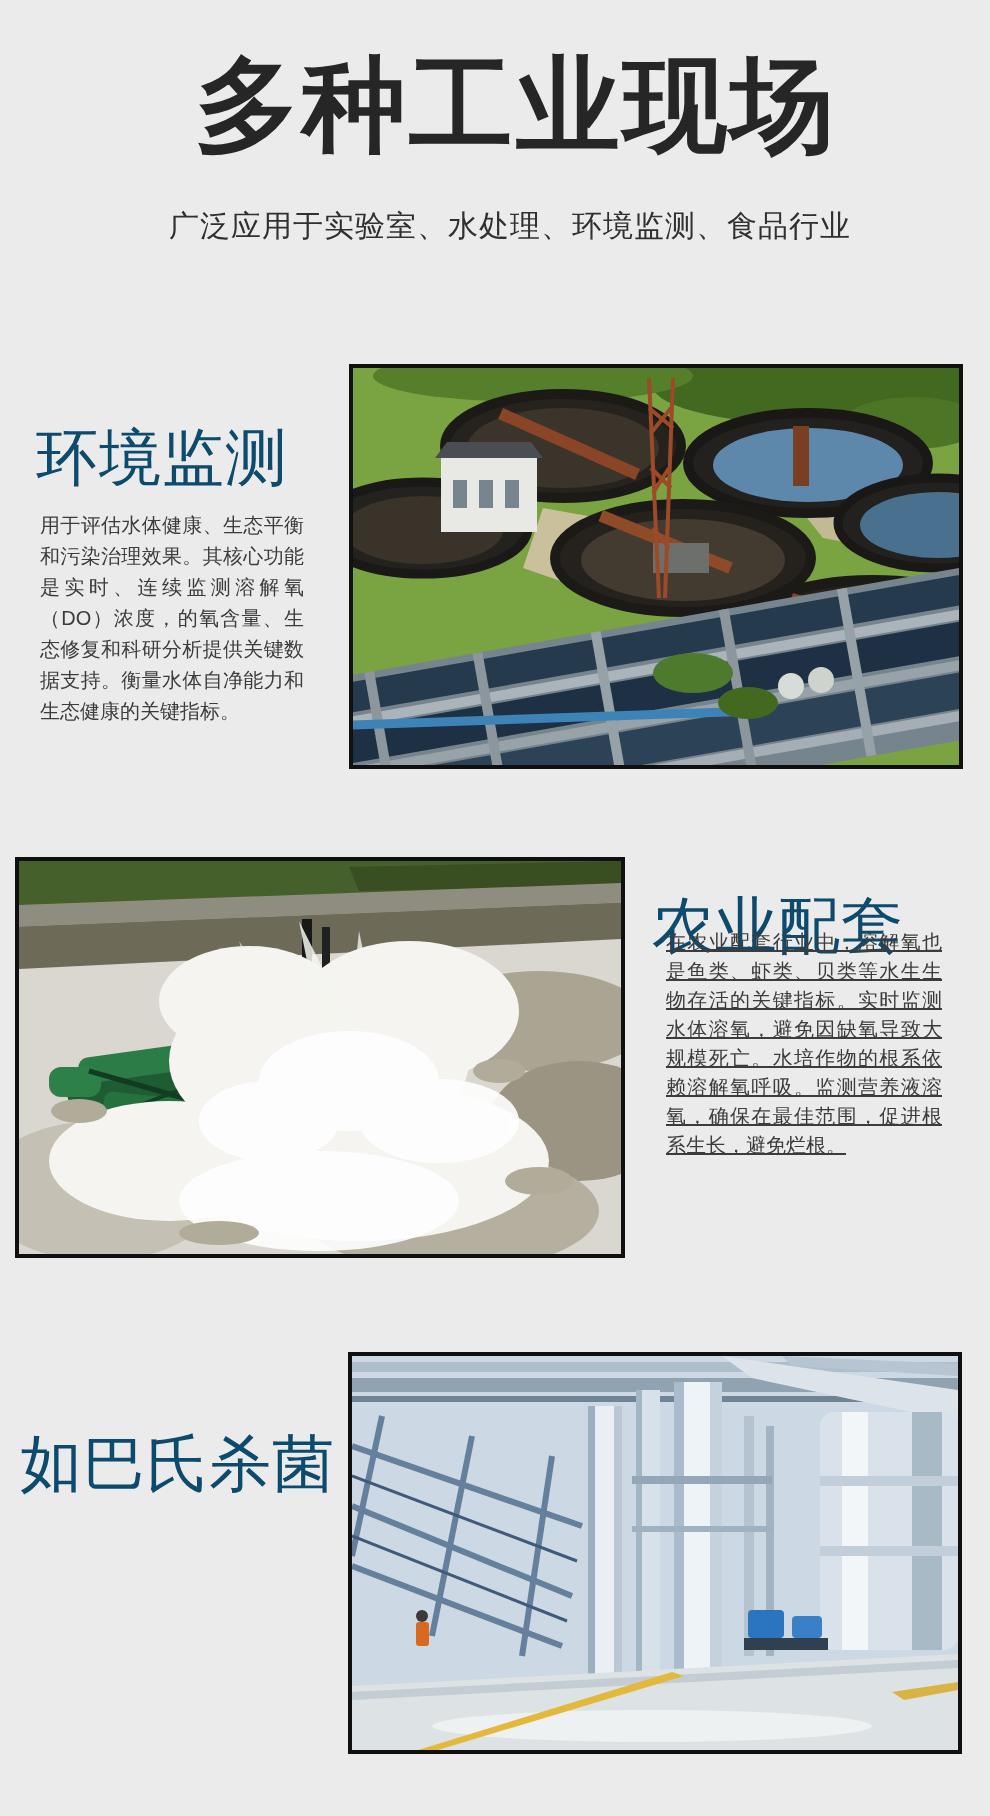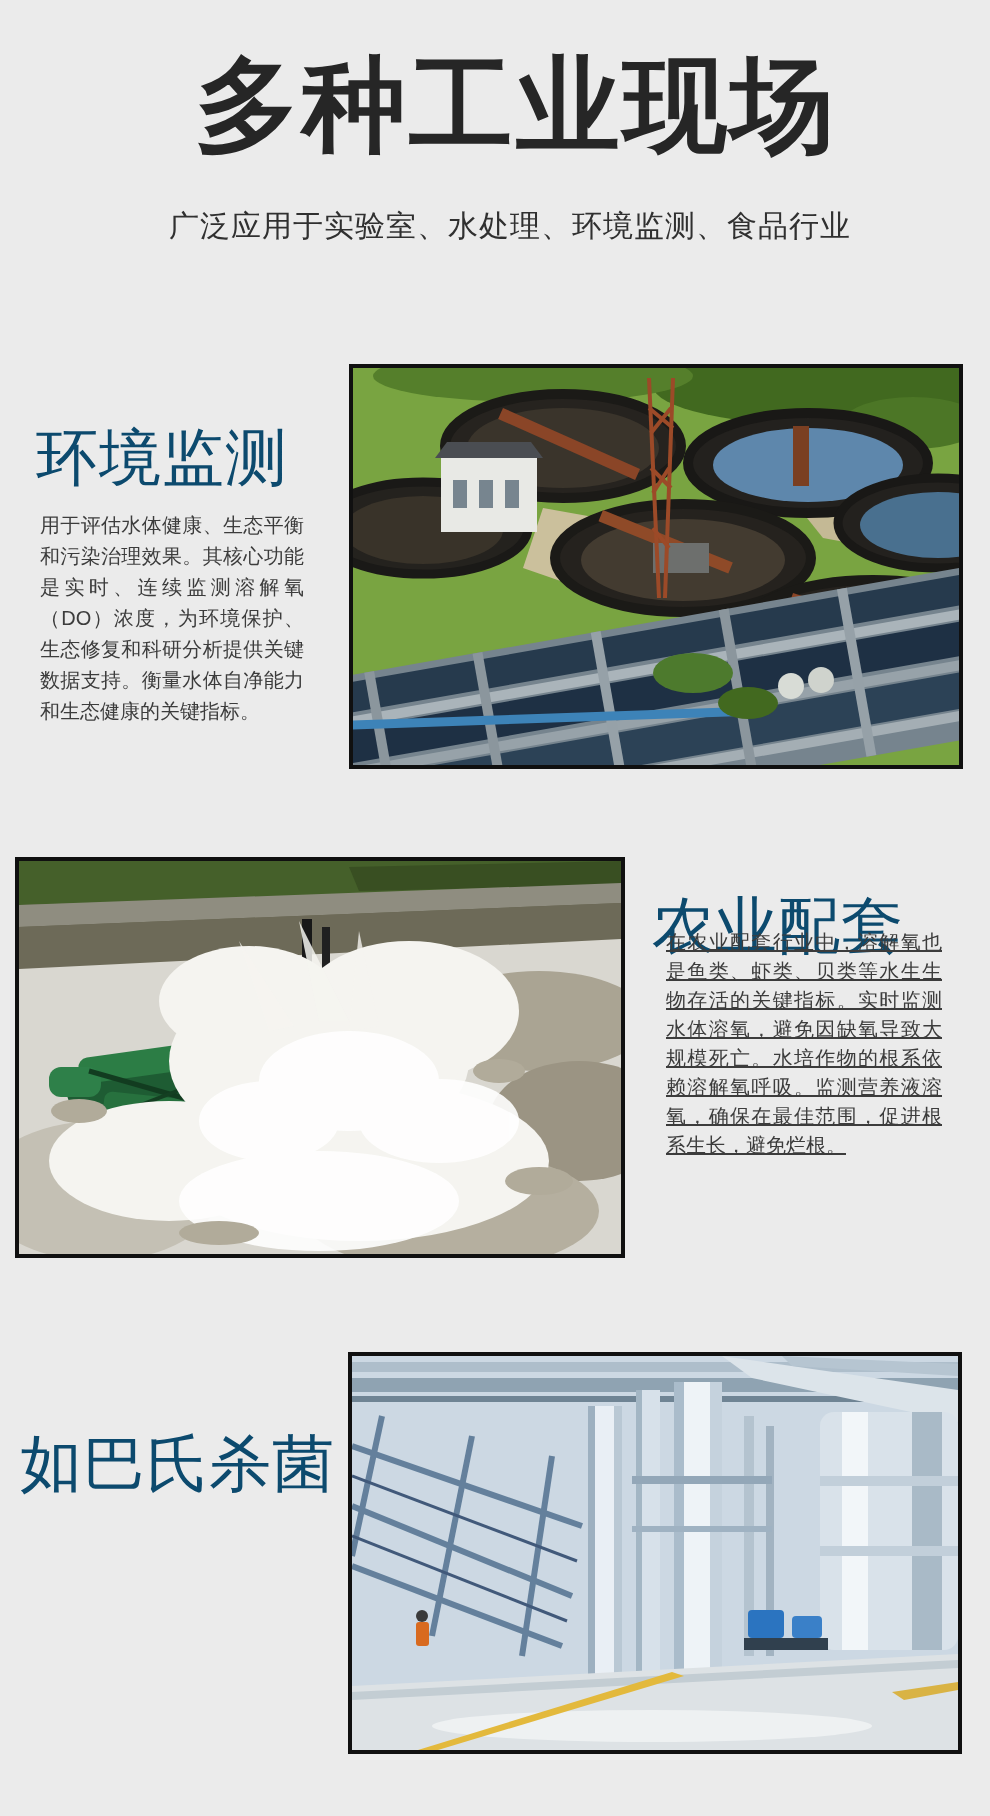--- a/index.html
+++ b/index.html
@@ -74,21 +74,21 @@
 </style>
 </head>
 <body>
 
 <div class="page">
 
   <div class="title">多种工业现场</div>
   <div class="subtitle line1">广泛应用于实验室、水处理、环境监测、食品行业</div>
 
   <div class="section-heading" id="heading-1">环境监测</div>
-  <div class="section-body" id="body-1">用于评估水体健康、生态平衡和污染治理效果。其核心功能是实时、连续监测溶解氧（DO）浓度，为环境保护、生态修复和科研分析提供关键数据支持。衡量水体自净能力和生态健康的关键指标。</div>
+  <div class="section-body" id="body-1">用于评估水体健康、生态平衡和污染治理效果。其核心功能是实时、连续监测溶解氧（DO）浓度，的氧含量、生态修复和科研分析提供关键数据支持。衡量水体自净能力和生态健康的关键指标。</div>
   <div class="photo" id="photo-1">
     <svg viewBox="0 0 606 397" preserveAspectRatio="none" aria-hidden="true">
       <rect x="0" y="0" width="606" height="397" fill="#79a441"></rect>
       <ellipse cx="480" cy="18" rx="180" ry="40" fill="#41691f"></ellipse>
       <ellipse cx="180" cy="8" rx="160" ry="26" fill="#557f2b"></ellipse>
       <ellipse cx="560" cy="55" rx="70" ry="26" fill="#4c7626"></ellipse>
       <polygon points="190,140 330,165 420,215 300,245 170,200" fill="#cbc09c"></polygon>
       <polygon points="430,120 606,165 606,195 470,170" fill="#c4b995"></polygon>
 
       <g>

